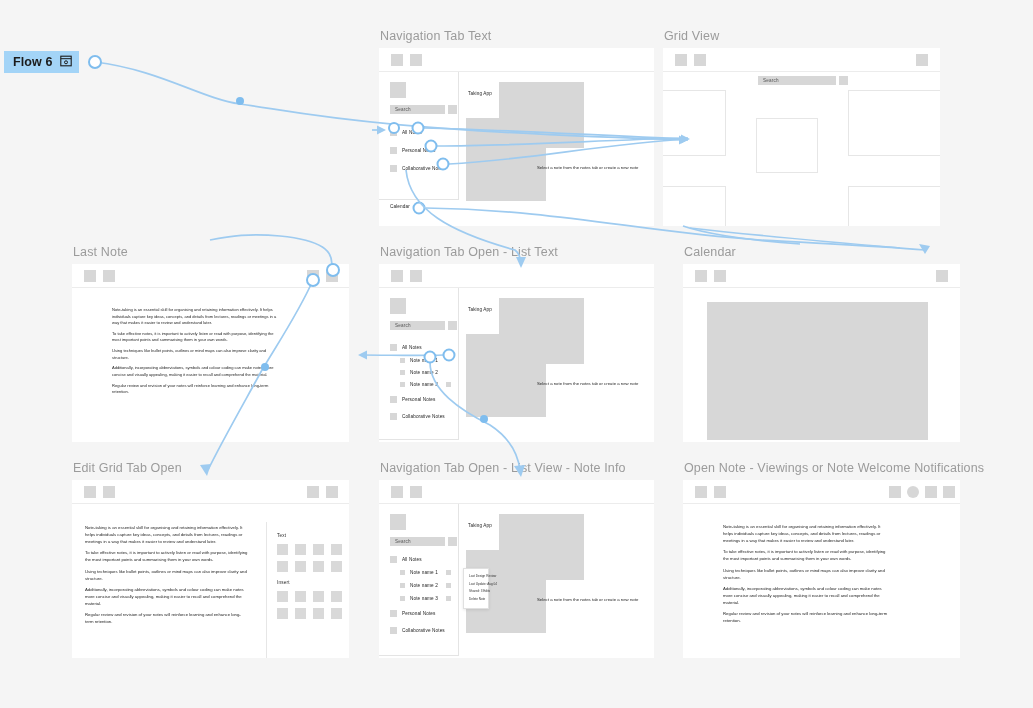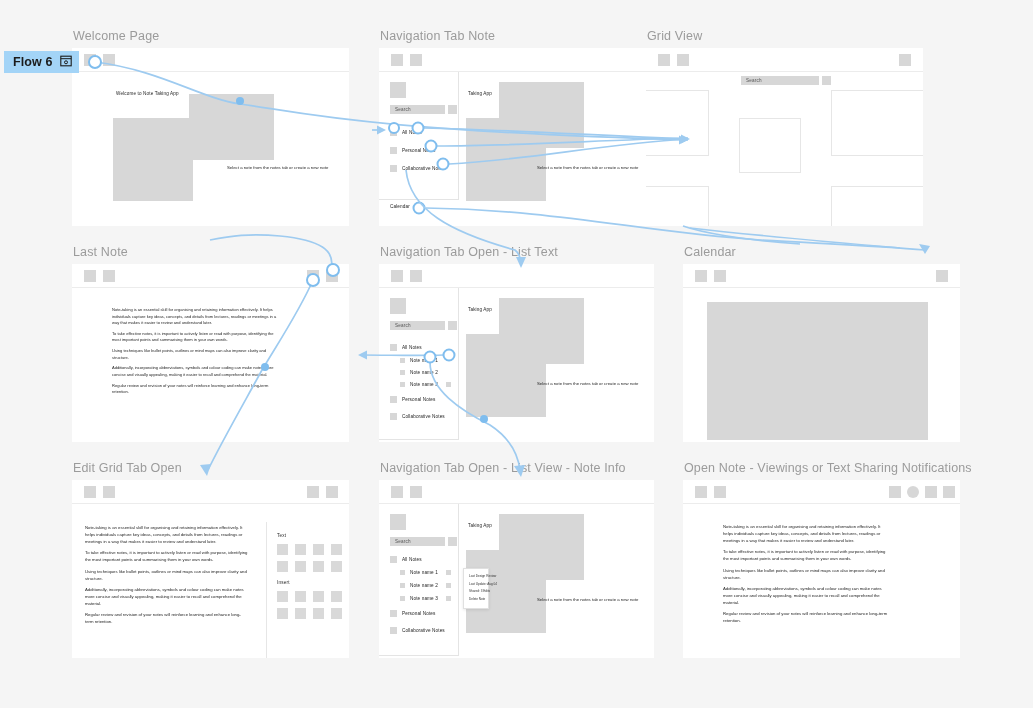--- a/index.html
+++ b/index.html
@@ -102,37 +102,23 @@
     <span>Flow 6</span>
     <span class="fi">
       <svg width="12" height="12" viewBox="0 0 12 12">
         <rect x="0.8" y="1.2" width="10.4" height="9.6" fill="none" stroke="#1b1b1b" stroke-width="1.1"></rect>
         <line x1="0.8" y1="3.7" x2="11.2" y2="3.7" stroke="#1b1b1b" stroke-width="1"></line>
         <circle cx="6" cy="7.3" r="1.5" fill="none" stroke="#1b1b1b" stroke-width="1"></circle>
       </svg>
     </span>
   </div>
 
-  <div class="frame" id="f-welcome" style="left:72px; top:48px; width:277px; height:178px;">
-    <div class="frame-title">Welcome Page</div>
-    <div class="screen">
-      <div class="topbar">
-        <div class="sq tb-a"></div>
-        <div class="sq tb-b"></div>
-      </div>
-      <div class="welcome" style="left:44px; top:43px;">Welcome to Note Taking App</div>
-      <div class="block" style="left:117px; top:46px; width:85px; height:66px;"></div>
-      <div class="block" style="left:41px; top:70px; width:80px; height:83px;"></div>
-      <div class="hint" style="left:155px; top:117px;">Select a note from the notes tab
-or create a new note</div>
-    </div>
-  </div>
 
   <div class="frame" id="f-nav" style="left:379px; top:48px; width:275px; height:178px;">
-    <div class="frame-title">Navigation Tab Note</div>
+    <div class="frame-title">Navigation Tab Text</div>
     <div class="screen">
       <div class="topbar">
         <div class="sq tb-a"></div>
         <div class="sq tb-b"></div>
       </div>
       <div class="appname" style="left:89px; top:43px;">Taking App</div>
       <div class="block" style="left:120px; top:34px; width:85px; height:66px;"></div>
       <div class="block" style="left:87px; top:70px; width:80px; height:83px;"></div>
       <div class="hint" style="left:158px; top:117px;">Select a note from the notes tab
 or create a new note</div>
@@ -153,21 +139,21 @@
           <span class="bullet"></span>
           <span class="lbl">Collaborative Notes</span>
         </div>
         <div class="nav-item" style="left:11px; top:132px;">
           <span class="lbl">Calendar</span>
         </div>
       </div>
     </div>
   </div>
 
-  <div class="frame" id="f-grid" style="left:646px; top:48px; width:277px; height:178px;">
+  <div class="frame" id="f-grid" style="left:663px; top:48px; width:277px; height:178px;">
     <div class="frame-title">Grid View</div>
     <div class="screen">
       <div class="topbar">
         <div class="sq tb-a"></div>
         <div class="sq tb-b"></div>
         <div class="sq" style="right:12px; top:6px; width:12px; height:12px;"></div>
       </div>
       <div class="search" style="left:95px; top:28px; width:78px; height:9px;">Search</div>
       <div class="search-btn" style="left:176px; top:28px; width:9px; height:9px;"></div>
       <div class="gcard" style="left:-32px; top:42px; width:95px; height:66px;"></div>
@@ -348,21 +334,21 @@
       <div class="popup" id="note-info-popup" style="left:84px; top:88px; width:26px;">
           <div>Last Design Review</div>
           <div>Last Update: Aug 04</div>
           <div>Shared: 3 Edits</div>
           <div>Delete Note</div>
         </div>
     </div>
   </div>
 
   <div class="frame" id="f-share" style="left:683px; top:480px; width:277px; height:178px;">
-    <div class="frame-title">Open Note - Viewings or Text Sharing Notifications</div>
+    <div class="frame-title">Open Note - Viewings or Note Welcome Notifications</div>
     <div class="screen">
       <div class="topbar">
         <div class="sq tb-a"></div>
         <div class="sq tb-b"></div>
         <div class="sq" style="right:59px; top:6px; width:12px; height:12px;"></div>
         <div class="circ" style="right:41px; top:6px; width:12px; height:12px;"></div>
         <div class="sq" style="right:23px; top:6px; width:12px; height:12px;"></div>
         <div class="sq" style="right:5px; top:6px; width:12px; height:12px;"></div>
       </div>
       <div class="note-body big" style="left:40px; top:43px; width:168px;">

